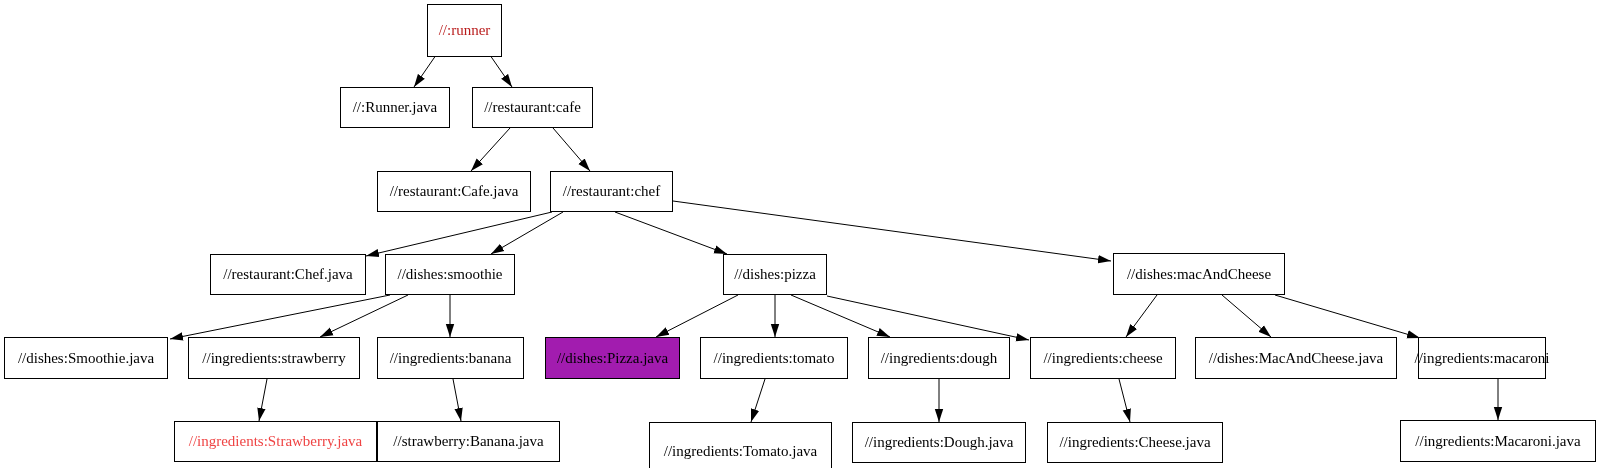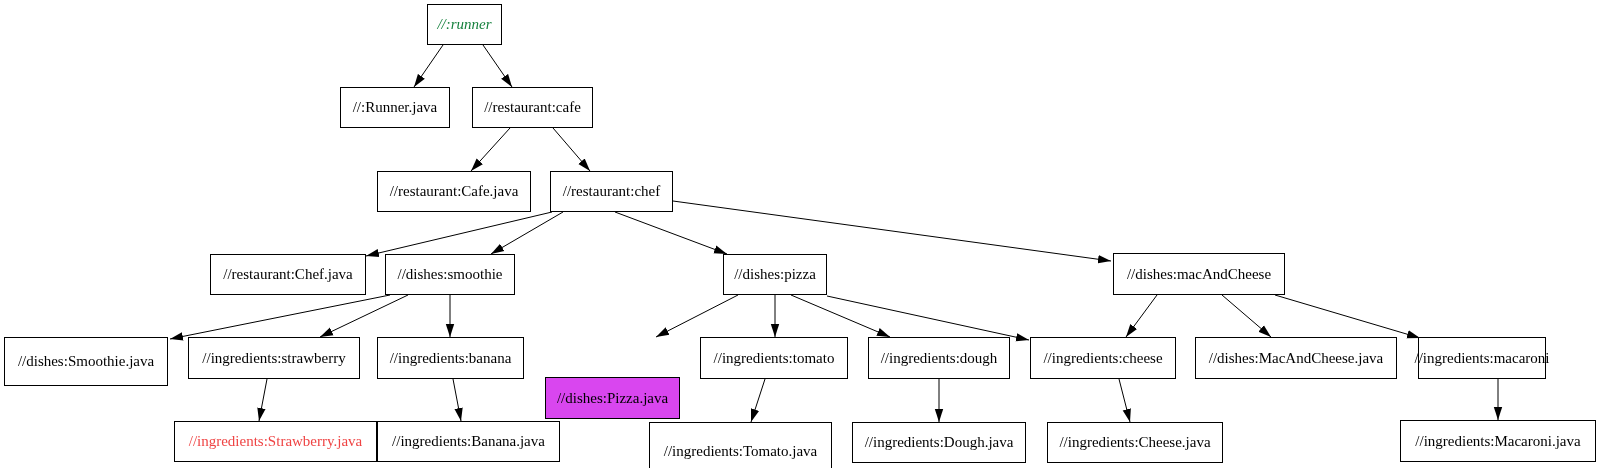--- a/index.html
+++ b/index.html
@@ -72,38 +72,38 @@
         <line x1="1275" y1="295" x2="1420" y2="338" class="edge-line" stroke="#000000" marker-end="url(#arrowhead)"></line>
         <line x1="267" y1="379" x2="259" y2="421" class="edge-line" stroke="#000000" marker-end="url(#arrowhead)"></line>
         <line x1="453" y1="379" x2="461" y2="421" class="edge-line" stroke="#000000" marker-end="url(#arrowhead)"></line>
         <line x1="765" y1="379" x2="751" y2="422" class="edge-line" stroke="#000000" marker-end="url(#arrowhead)"></line>
         <line x1="939" y1="379" x2="939" y2="422" class="edge-line" stroke="#000000" marker-end="url(#arrowhead)"></line>
         <line x1="1119" y1="379" x2="1130" y2="422" class="edge-line" stroke="#000000" marker-end="url(#arrowhead)"></line>
         <line x1="1498" y1="379" x2="1498" y2="420" class="edge-line" stroke="#000000" marker-end="url(#arrowhead)"></line>
       </g>
   </svg>
   <div id="node-layer">
-      <div class="node" style="left: 427px; top: 4px; width: 75px; height: 41px; background: rgb(255, 255, 255); border-color: rgb(0, 0, 0); color: #15803d; font-style: italic;">//:runner</div>
+      <div class="node" style="left: 427px; top: 4px; width: 75px; height: 53px; background: rgb(255, 255, 255); border-color: rgb(0, 0, 0); color: #b91c1c;">//:runner</div>
       <div class="node" style="left: 340px; top: 87px; width: 110px; height: 41px; background: rgb(255, 255, 255); border-color: rgb(0, 0, 0); color: rgb(0, 0, 0);">//:Runner.java</div>
       <div class="node" style="left: 472px; top: 87px; width: 121px; height: 41px; background: rgb(255, 255, 255); border-color: rgb(0, 0, 0); color: rgb(0, 0, 0);">//restaurant:cafe</div>
       <div class="node" style="left: 377px; top: 171px; width: 154px; height: 41px; background: rgb(255, 255, 255); border-color: rgb(0, 0, 0); color: rgb(0, 0, 0);">//restaurant:Cafe.java</div>
       <div class="node" style="left: 550px; top: 171px; width: 123px; height: 41px; background: rgb(255, 255, 255); border-color: rgb(0, 0, 0); color: rgb(0, 0, 0);">//restaurant:chef</div>
       <div class="node" style="left: 210px; top: 254px; width: 156px; height: 41px; background: rgb(255, 255, 255); border-color: rgb(0, 0, 0); color: rgb(0, 0, 0);">//restaurant:Chef.java</div>
       <div class="node" style="left: 385px; top: 254px; width: 130px; height: 41px; background: rgb(255, 255, 255); border-color: rgb(0, 0, 0); color: rgb(0, 0, 0);">//dishes:smoothie</div>
       <div class="node" style="left: 723px; top: 254px; width: 104px; height: 41px; background: rgb(255, 255, 255); border-color: rgb(0, 0, 0); color: rgb(0, 0, 0);">//dishes:pizza</div>
       <div class="node" style="left: 1113px; top: 253px; width: 172px; height: 42px; background: rgb(255, 255, 255); border-color: rgb(0, 0, 0); color: rgb(0, 0, 0);">//dishes:macAndCheese</div>
-      <div class="node" style="left: 4px; top: 337px; width: 164px; height: 49px; background: rgb(255, 255, 255); border-color: rgb(0, 0, 0); color: rgb(0, 0, 0);">//dishes:Smoothie.java</div>
+      <div class="node" style="left: 4px; top: 337px; width: 164px; height: 42px; background: rgb(255, 255, 255); border-color: rgb(0, 0, 0); color: rgb(0, 0, 0);">//dishes:Smoothie.java</div>
       <div class="node" style="left: 188px; top: 337px; width: 172px; height: 42px; background: rgb(255, 255, 255); border-color: rgb(0, 0, 0); color: rgb(0, 0, 0);">//ingredients:strawberry</div>
       <div class="node" style="left: 377px; top: 337px; width: 147px; height: 42px; background: rgb(255, 255, 255); border-color: rgb(0, 0, 0); color: rgb(0, 0, 0);">//ingredients:banana</div>
-      <div class="node" style="left: 545px; top: 337px; width: 135px; height: 42px; background: #d946ef; border-color: rgb(0, 0, 0); color: rgb(0, 0, 0); margin-top: 40px;">//dishes:Pizza.java</div>
+      <div class="node" style="left: 545px; top: 337px; width: 135px; height: 42px; background: #a21caf; border-color: rgb(0, 0, 0); color: rgb(0, 0, 0);">//dishes:Pizza.java</div>
       <div class="node" style="left: 700px; top: 337px; width: 148px; height: 42px; background: rgb(255, 255, 255); border-color: rgb(0, 0, 0); color: rgb(0, 0, 0);">//ingredients:tomato</div>
       <div class="node" style="left: 868px; top: 337px; width: 142px; height: 42px; background: rgb(255, 255, 255); border-color: rgb(0, 0, 0); color: rgb(0, 0, 0);">//ingredients:dough</div>
       <div class="node" style="left: 1030px; top: 337px; width: 146px; height: 42px; background: rgb(255, 255, 255); border-color: rgb(0, 0, 0); color: rgb(0, 0, 0);">//ingredients:cheese</div>
       <div class="node" style="left: 1195px; top: 337px; width: 202px; height: 42px; background: rgb(255, 255, 255); border-color: rgb(0, 0, 0); color: rgb(0, 0, 0);">//dishes:MacAndCheese.java</div>
       <div class="node" style="left: 1418px; top: 337px; width: 128px; height: 42px; background: rgb(255, 255, 255); border-color: rgb(0, 0, 0); color: rgb(0, 0, 0);">//ingredients:macaroni</div>
       <div class="node" style="left: 154px; top: 421px; width: 203px; height: 41px; background: rgb(255, 255, 255); border-color: rgb(0, 0, 0); color: #ef4444; margin-left: 20px;">//ingredients:Strawberry.java</div>
-      <div class="node" style="left: 377px; top: 421px; width: 183px; height: 41px; background: rgb(255, 255, 255); border-color: rgb(0, 0, 0); color: rgb(0, 0, 0);">//ingredients:Banana.java</div>
+      <div class="node" style="left: 377px; top: 421px; width: 183px; height: 41px; background: rgb(255, 255, 255); border-color: rgb(0, 0, 0); color: rgb(0, 0, 0);">//strawberry:Banana.java</div>
       <div class="node" style="left: 649px; top: 422px; width: 183px; height: 58px; background: rgb(255, 255, 255); border-color: rgb(0, 0, 0); color: rgb(0, 0, 0);">//ingredients:Tomato.java</div>
       <div class="node" style="left: 852px; top: 422px; width: 174px; height: 41px; background: rgb(255, 255, 255); border-color: rgb(0, 0, 0); color: rgb(0, 0, 0);">//ingredients:Dough.java</div>
       <div class="node" style="left: 1047px; top: 422px; width: 176px; height: 41px; background: rgb(255, 255, 255); border-color: rgb(0, 0, 0); color: rgb(0, 0, 0);">//ingredients:Cheese.java</div>
       <div class="node" style="left: 1400px; top: 420px; width: 196px; height: 42px; background: rgb(255, 255, 255); border-color: rgb(0, 0, 0); color: rgb(0, 0, 0);">//ingredients:Macaroni.java</div>
     </div>
 </div>
 
 </body></html>

